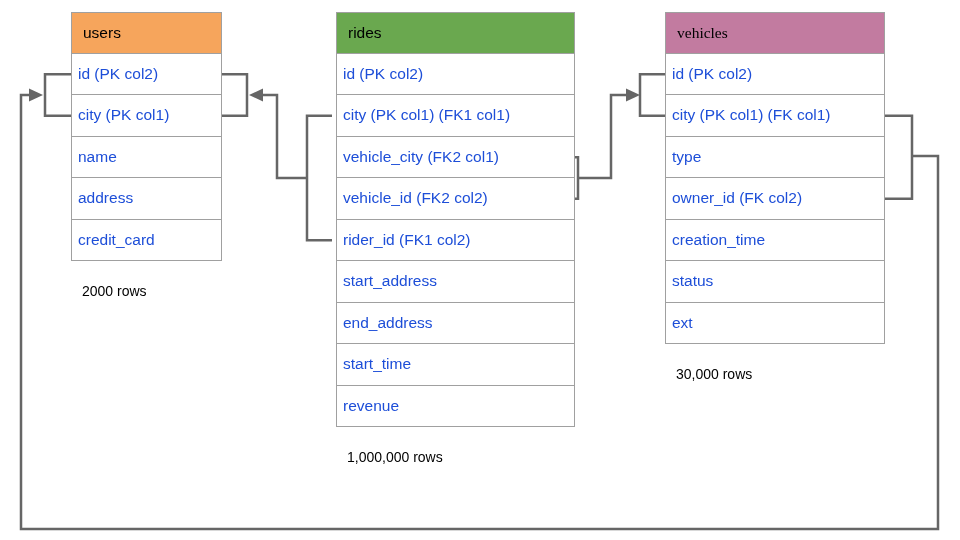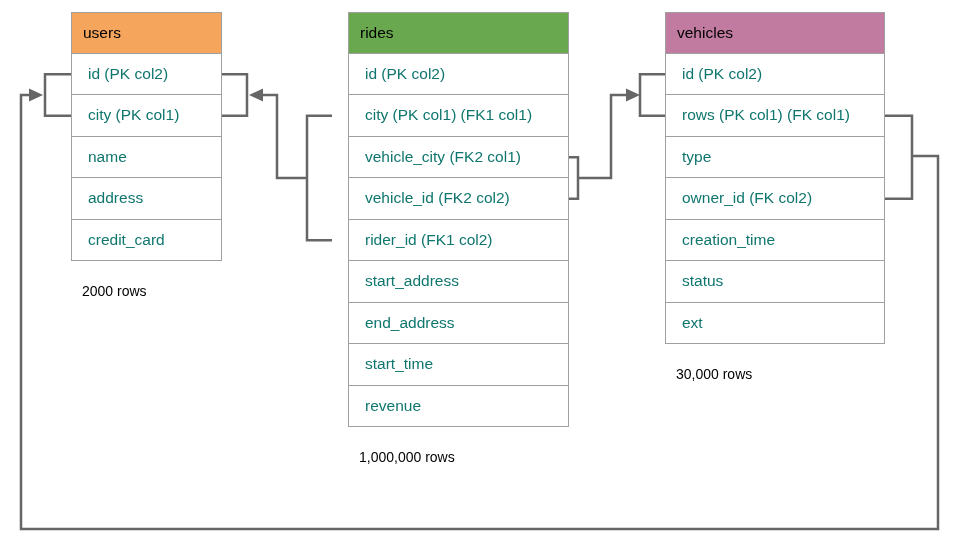--- a/index.html
+++ b/index.html
@@ -29,23 +29,23 @@
     padding-left: 11px;
     font-size: 15.5px;
     color: #000000;
     border: 1px solid #a0a0a0;
   }
   .trow {
     height: 41.5px;
     box-sizing: border-box;
     display: flex;
     align-items: center;
-    padding-left: 16px;
+    padding-left: 6px;
     font-size: 15.5px;
-    color: #0f766e;
+    color: #1d4ed8;
     background: #ffffff;
     border: 1px solid #a0a0a0;
     border-top: none;
     white-space: nowrap;
   }
   .rowcount {
     margin-top: 22px;
     padding-left: 11px;
     font-size: 14px;
     color: #000000;
@@ -79,38 +79,38 @@
   <div class="db-table" style="left:71px; top:12px; width:151px;">
     <div class="thead" style="background: rgb(246, 165, 92);">users</div>
     <div class="trow">id (PK col2)</div>
     <div class="trow">city (PK col1)</div>
     <div class="trow">name</div>
     <div class="trow">address</div>
     <div class="trow">credit_card</div>
     <div class="rowcount">2000 rows</div>
   </div>
 
-  <div class="db-table" style="left:348px; top:12px; width:221px;">
+  <div class="db-table" style="left:336px; top:12px; width:239px;">
     <div class="thead" style="background: rgb(106, 168, 79);">rides</div>
     <div class="trow">id (PK col2)</div>
     <div class="trow">city (PK col1) (FK1 col1)</div>
     <div class="trow">vehicle_city (FK2 col1)</div>
     <div class="trow">vehicle_id (FK2 col2)</div>
     <div class="trow">rider_id (FK1 col2)</div>
     <div class="trow">start_address</div>
     <div class="trow">end_address</div>
     <div class="trow">start_time</div>
     <div class="trow">revenue</div>
     <div class="rowcount">1,000,000 rows</div>
   </div>
 
   <div class="db-table" style="left:665px; top:12px; width:220px;">
-    <div class="thead" style="background: rgb(194, 123, 160);">vehicles</div>
+    <div class="thead" style="background: rgb(194, 123, 160); font-family: Liberation Serif, serif;">vehicles</div>
     <div class="trow">id (PK col2)</div>
-    <div class="trow">rows (PK col1) (FK col1)</div>
+    <div class="trow">city (PK col1) (FK col1)</div>
     <div class="trow">type</div>
     <div class="trow">owner_id (FK col2)</div>
     <div class="trow">creation_time</div>
     <div class="trow">status</div>
     <div class="trow">ext</div>
     <div class="rowcount">30,000 rows</div>
   </div>
 
 </div>
 

